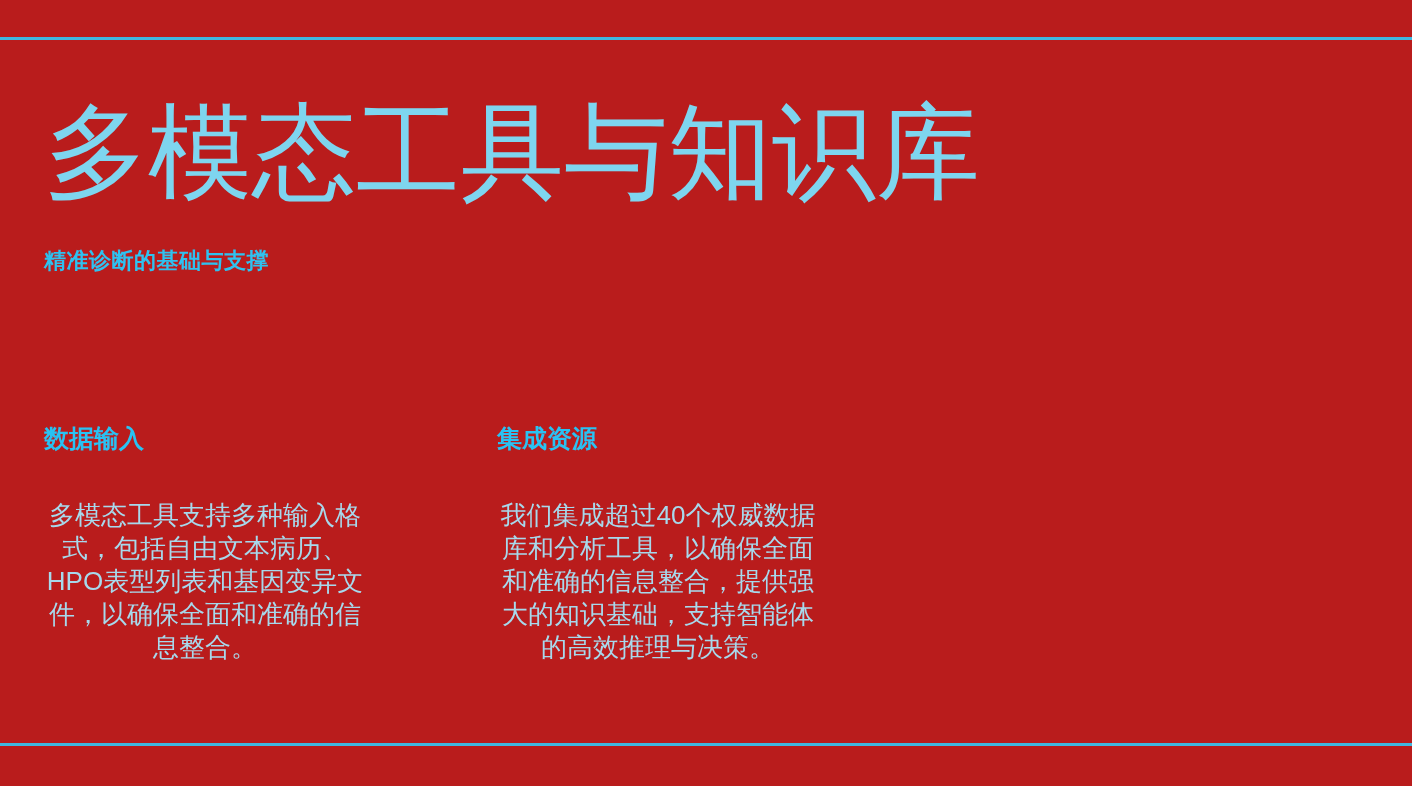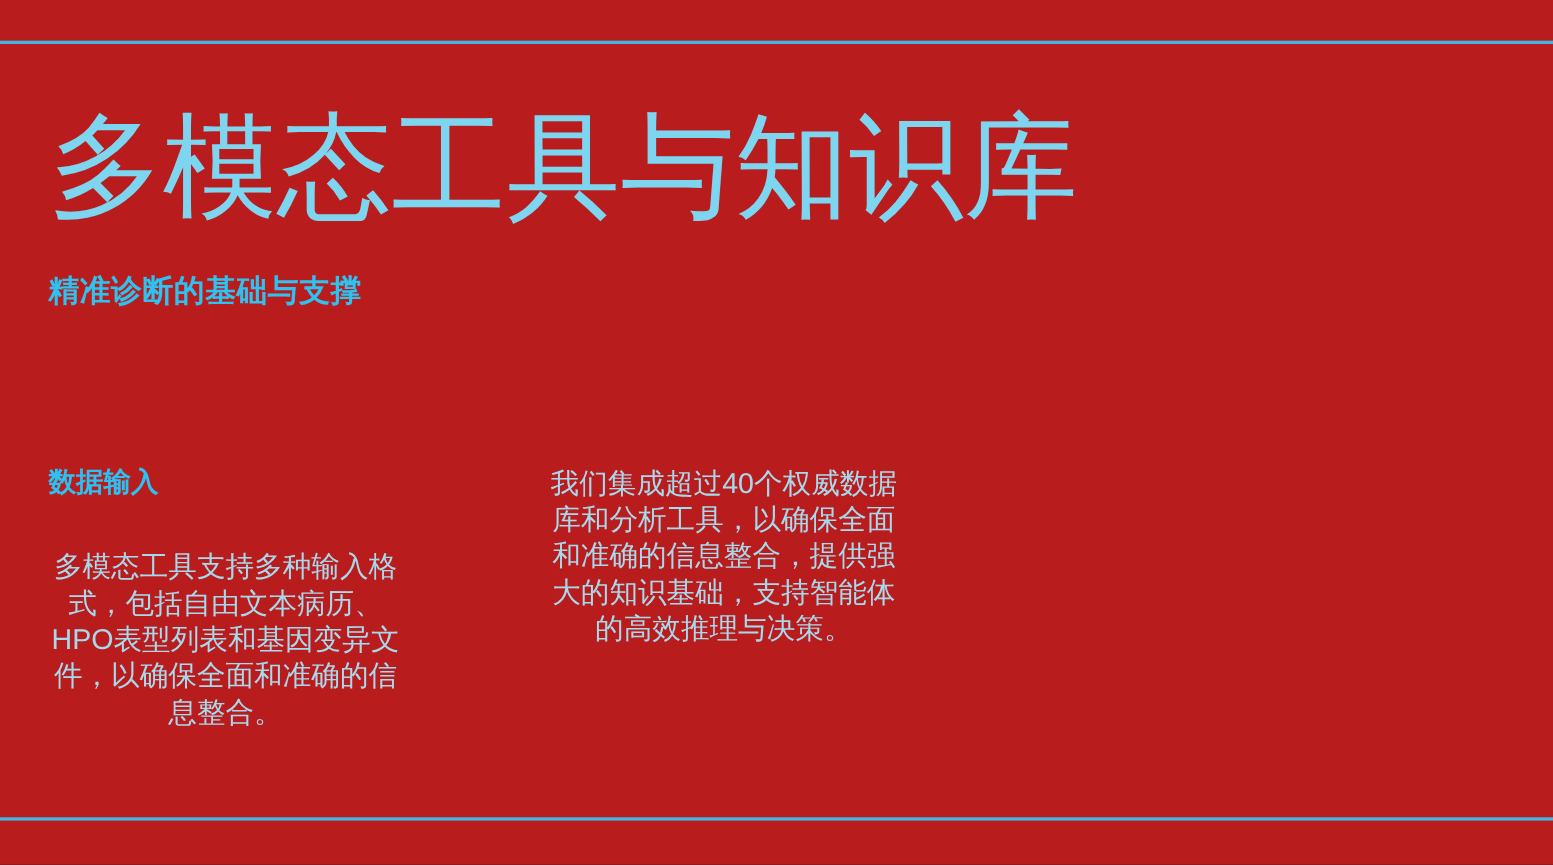--- a/index.html
+++ b/index.html
@@ -38,21 +38,21 @@
     line-height: 1.12;
     font-weight: 300;
     letter-spacing: 0px;
     color: #7ed5ef;
     white-space: nowrap;
   }
   .subtitle {
     position: absolute;
     left: 44px;
     top: 246px;
-    font-size: 28px;
+    font-size: 22px;
     font-weight: 700;
     letter-spacing: 0.5px;
     color: #2ec2f0;
     white-space: nowrap;
     font-family: Liberation Serif, serif;
   }
 
   .columns {
     position: absolute;
     left: 44px;
@@ -98,20 +98,21 @@
   <div class="subtitle">精准诊断的基础与支撑</div>
 
   <div class="columns">
 
     <div class="column">
       <div class="col-heading">数据输入</div>
       <div class="col-body">多模态工具支持多种输入格式，包括自由文本病历、HPO表型列表和基因变异文件，以确保全面和准确的信息整合。</div>
     </div>
 
     <div class="column">
+      <div class="col-heading">集成资源</div>
       <div class="col-body">我们集成超过40个权威数据库和分析工具，以确保全面和准确的信息整合，提供强大的知识基础，支持智能体的高效推理与决策。</div>
     </div>
 
 
   </div>
 
   <div class="rule rule-bottom"></div>
 
 </div>
 

